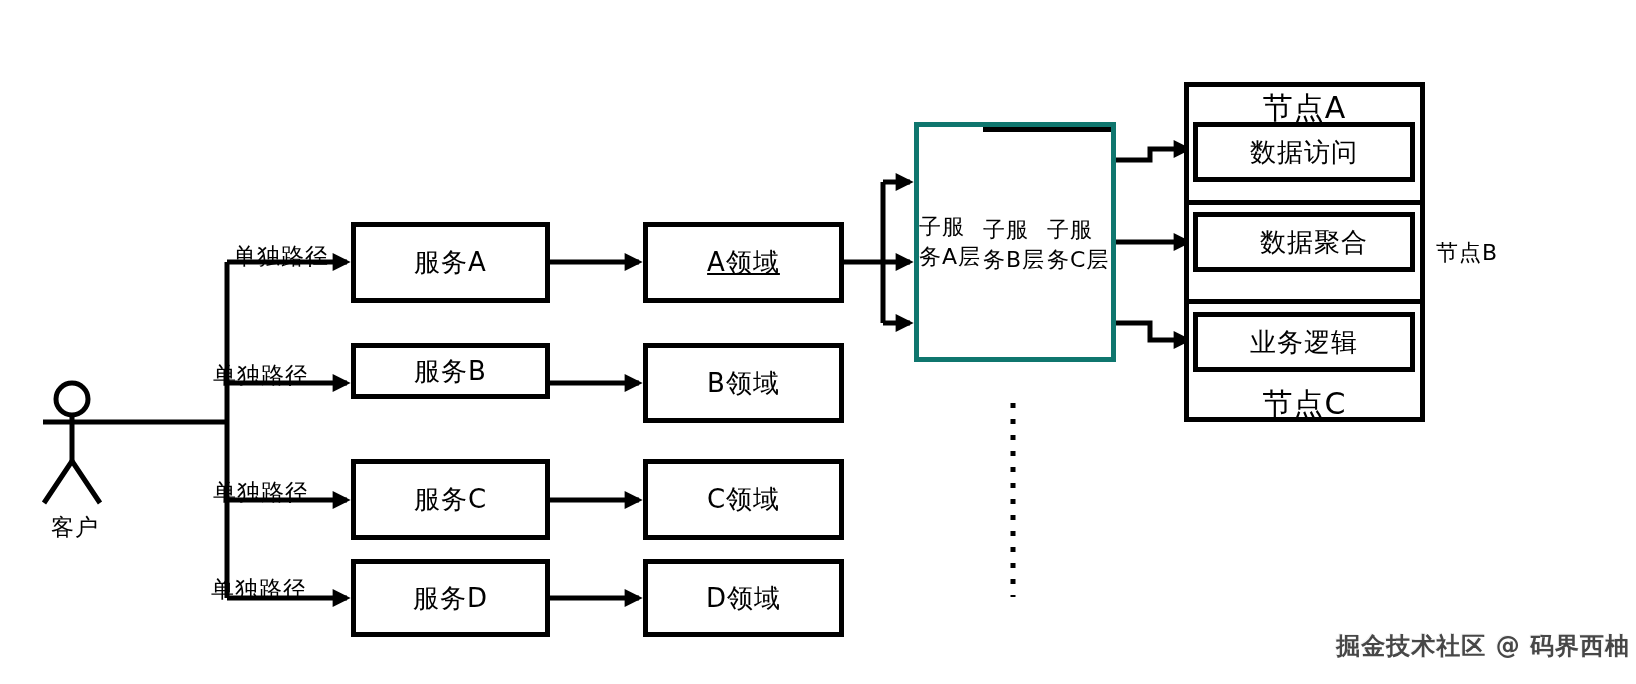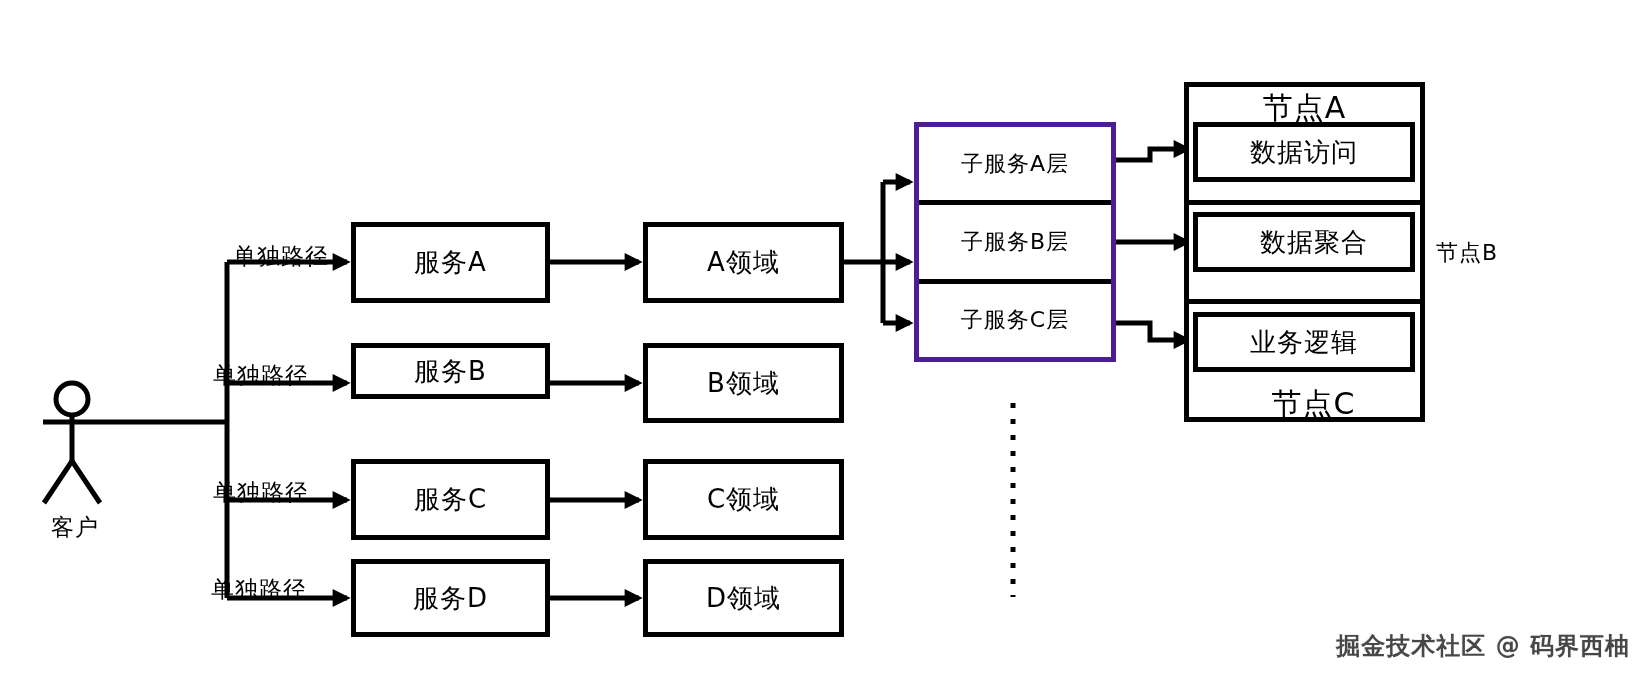--- a/index.html
+++ b/index.html
@@ -8,22 +8,22 @@
     font-family:"DejaVu Sans","Liberation Sans",sans-serif;color:#000;
     overflow:hidden;
   }
   .layer{position:absolute;left:0;top:0;width:1636px;height:684px;}
   .box{
     position:absolute;border:5px solid #000;background:#fff;box-sizing:border-box;
     display:flex;align-items:center;justify-content:center;
     font-size:26px;letter-spacing:1px;
   }
   .stack{
-    position:absolute;border:5px solid #4c1d95;background:#0f766e;box-sizing:border-box;
-    display:flex;flex-direction:column;
+    position:absolute;border:5px solid #0f766e;background:#0f766e;box-sizing:border-box;
+    display:flex;flex-direction:row;
   }
   .stack-row{
     flex:1;display:flex;align-items:center;justify-content:center;
     font-size:22px;letter-spacing:1px;background:#fff;
   }
   .stack-row + .stack-row{border-top:5px solid #000;}
   .node-outer{
     position:absolute;border:5px solid #000;background:#fff;box-sizing:border-box;
   }
   .divider{position:absolute;height:5px;background:#000;}
@@ -102,21 +102,21 @@
   <div class="box" style="left:351px;top:343px;width:199px;height:56px;">
     <span>服务B</span>
   </div>
   <div class="box" style="left:351px;top:459px;width:199px;height:81px;">
     <span>服务C</span>
   </div>
   <div class="box" style="left:351px;top:559px;width:199px;height:78px;">
     <span>服务D</span>
   </div>
 
-  <div class="box" style="left:643px;top:222px;width:201px;height:81px;">
+  <div class="box" style="left:643px;top:222px;width:201px;height:81px;text-decoration:underline;">
     <span>A领域</span>
   </div>
   <div class="box" style="left:643px;top:343px;width:201px;height:80px;">
     <span>B领域</span>
   </div>
   <div class="box" style="left:643px;top:459px;width:201px;height:81px;">
     <span>C领域</span>
   </div>
   <div class="box" style="left:643px;top:559px;width:201px;height:78px;">
     <span>D领域</span>
@@ -132,21 +132,21 @@
     <div class="stack-row">
       <span>子服务C层</span>
     </div>
   </div>
 
   <div class="node-outer" style="left:1184px;top:82px;width:241px;height:340px;"></div>
   <div class="divider" style="left:1184px;top:200px;width:241px;"></div>
   <div class="divider" style="left:1184px;top:299px;width:241px;"></div>
 
   <div class="section-label" style="left:1184px;top:88px;width:241px;">节点A</div>
-  <div class="section-label" style="left:1184px;top:384px;width:241px;padding-left:9px;">节点C</div>
+  <div class="section-label" style="left:1184px;top:384px;width:241px;">节点C</div>
   <div class="side-label" style="left:1436px;top:238px;">节点B</div>
 
   <div class="box" style="left:1193px;top:122px;width:222px;height:60px;">
     <span>数据访问</span>
   </div>
   <div class="box" style="left:1193px;top:212px;width:222px;height:60px;padding-left:20px;">
     <span>数据聚合</span>
   </div>
   <div class="box" style="left:1193px;top:312px;width:222px;height:60px;">
     <span>业务逻辑</span>

